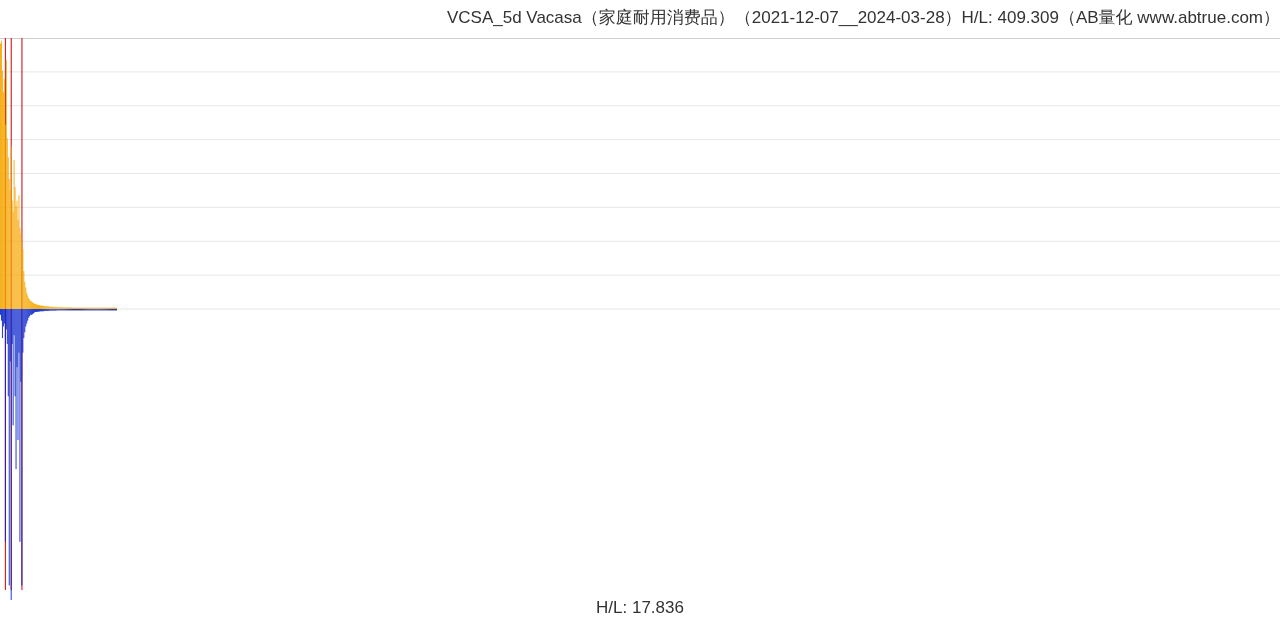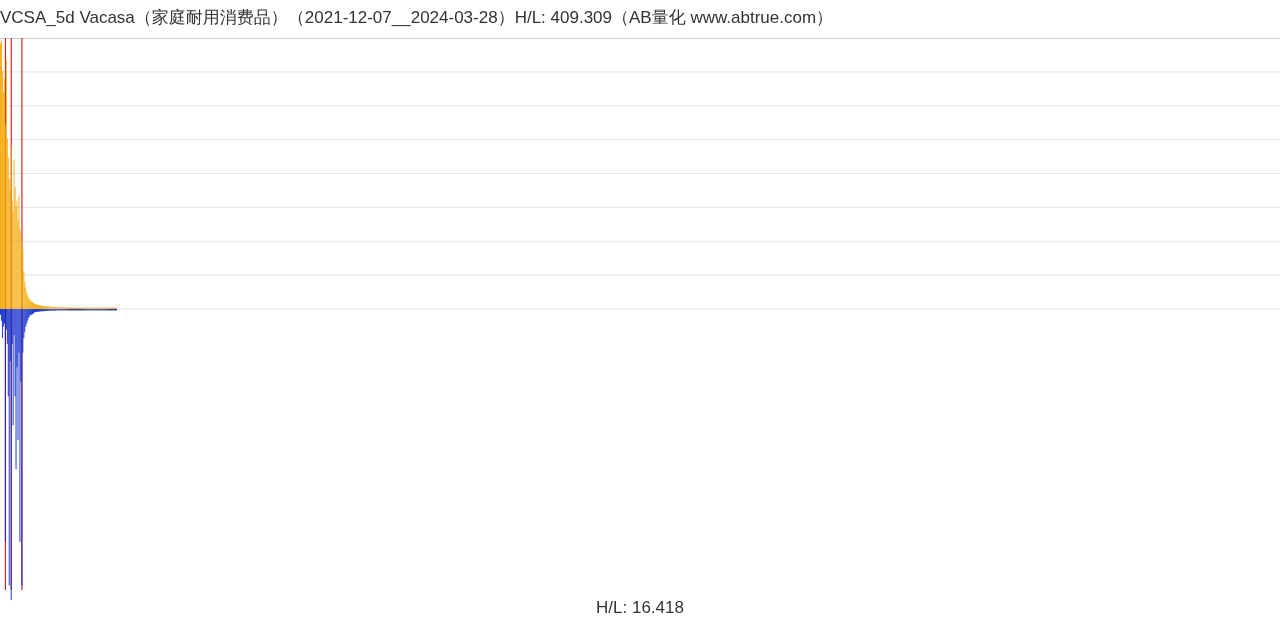--- a/index.html
+++ b/index.html
@@ -9,21 +9,21 @@
       background: #ffffff;
       font-family: Arial, "Microsoft YaHei", sans-serif;
       position: relative;
       overflow: hidden;
     }
     .title {
       position: absolute;
       top: 6px;
       left: 0;
       width: 100%;
-      text-align: left;
+      text-align: right;
       font-size: 17px;
       color: #333;
     }
     .footer-label {
       position: absolute;
       bottom: 2px;
       left: 0;
       width: 100%;
       text-align: center;
       font-size: 17px;
@@ -293,13 +293,13 @@
       <rect x="110.175" y="271" width="0.8775" height="1.455" fill="#0020cc"></rect>
       <rect x="111.14999999999999" y="271" width="0.8775" height="1.455" fill="#0020cc"></rect>
       <rect x="112.125" y="271" width="0.8775" height="1.455" fill="#0020cc"></rect>
       <rect x="113.1" y="271" width="0.8775" height="1.455" fill="#0020cc"></rect>
       <rect x="114.075" y="271" width="0.8775" height="1.455" fill="#0020cc"></rect>
       <rect x="115.05" y="271" width="0.8775" height="1.455" fill="#0020cc"></rect>
       <rect x="116.02499999999999" y="271" width="0.8775" height="1.455" fill="#0020cc"></rect>
     </svg>
 </div>
 
-<div class="footer-label">H/L: 16.418</div>
+<div class="footer-label">H/L: 17.836</div>
 
 </body></html>

